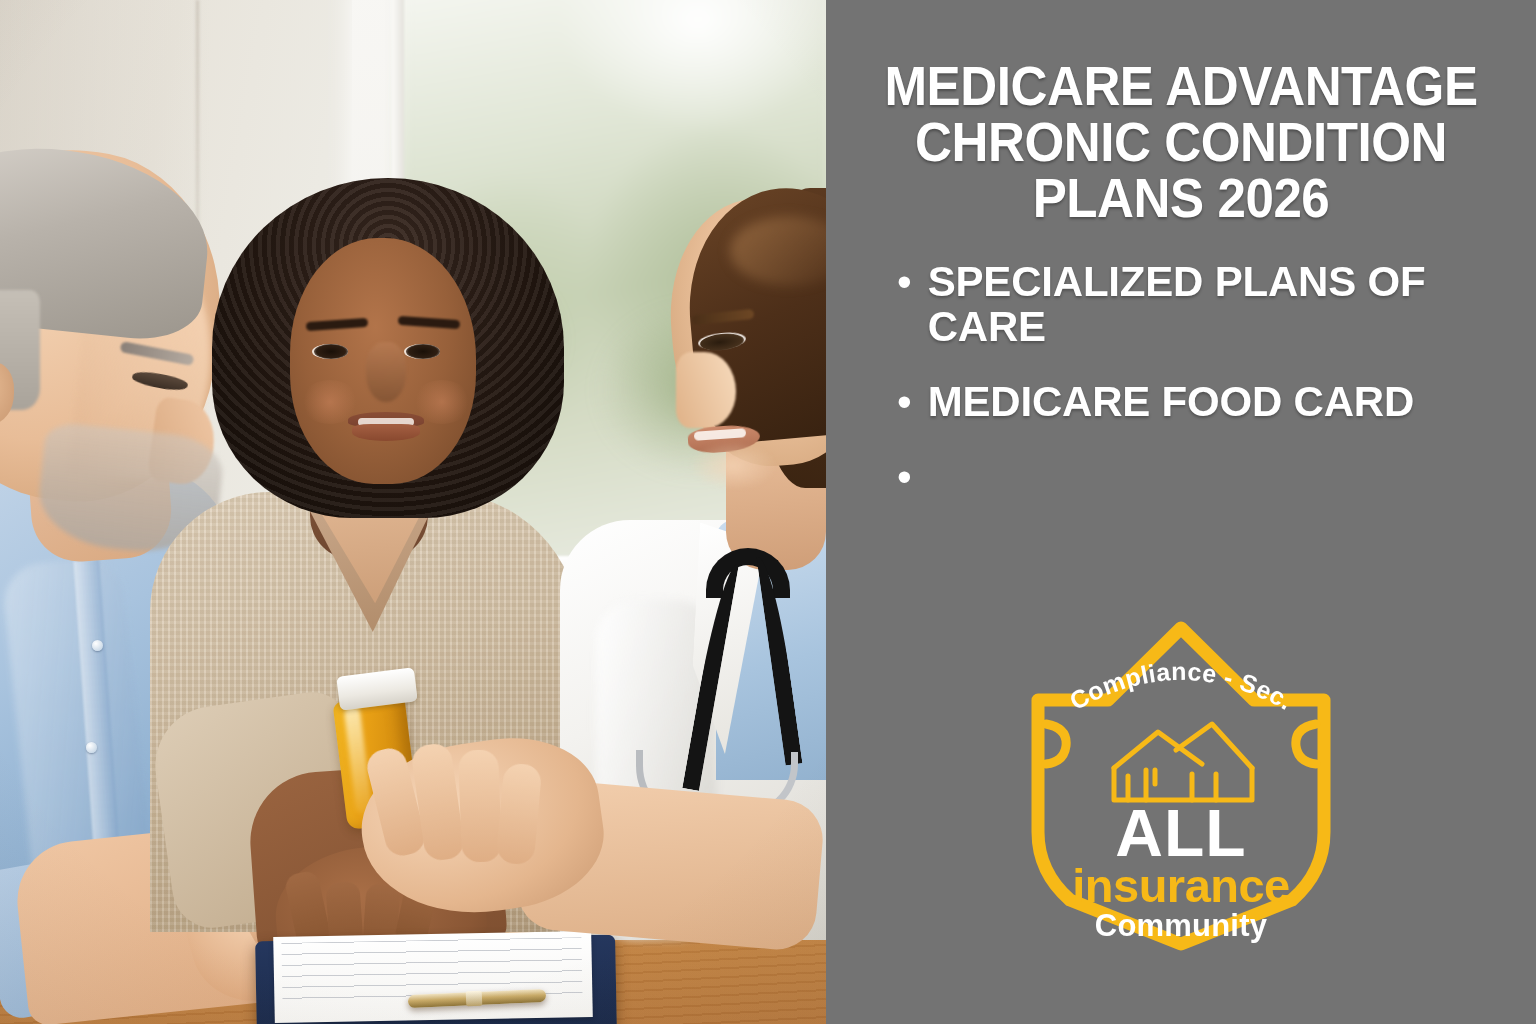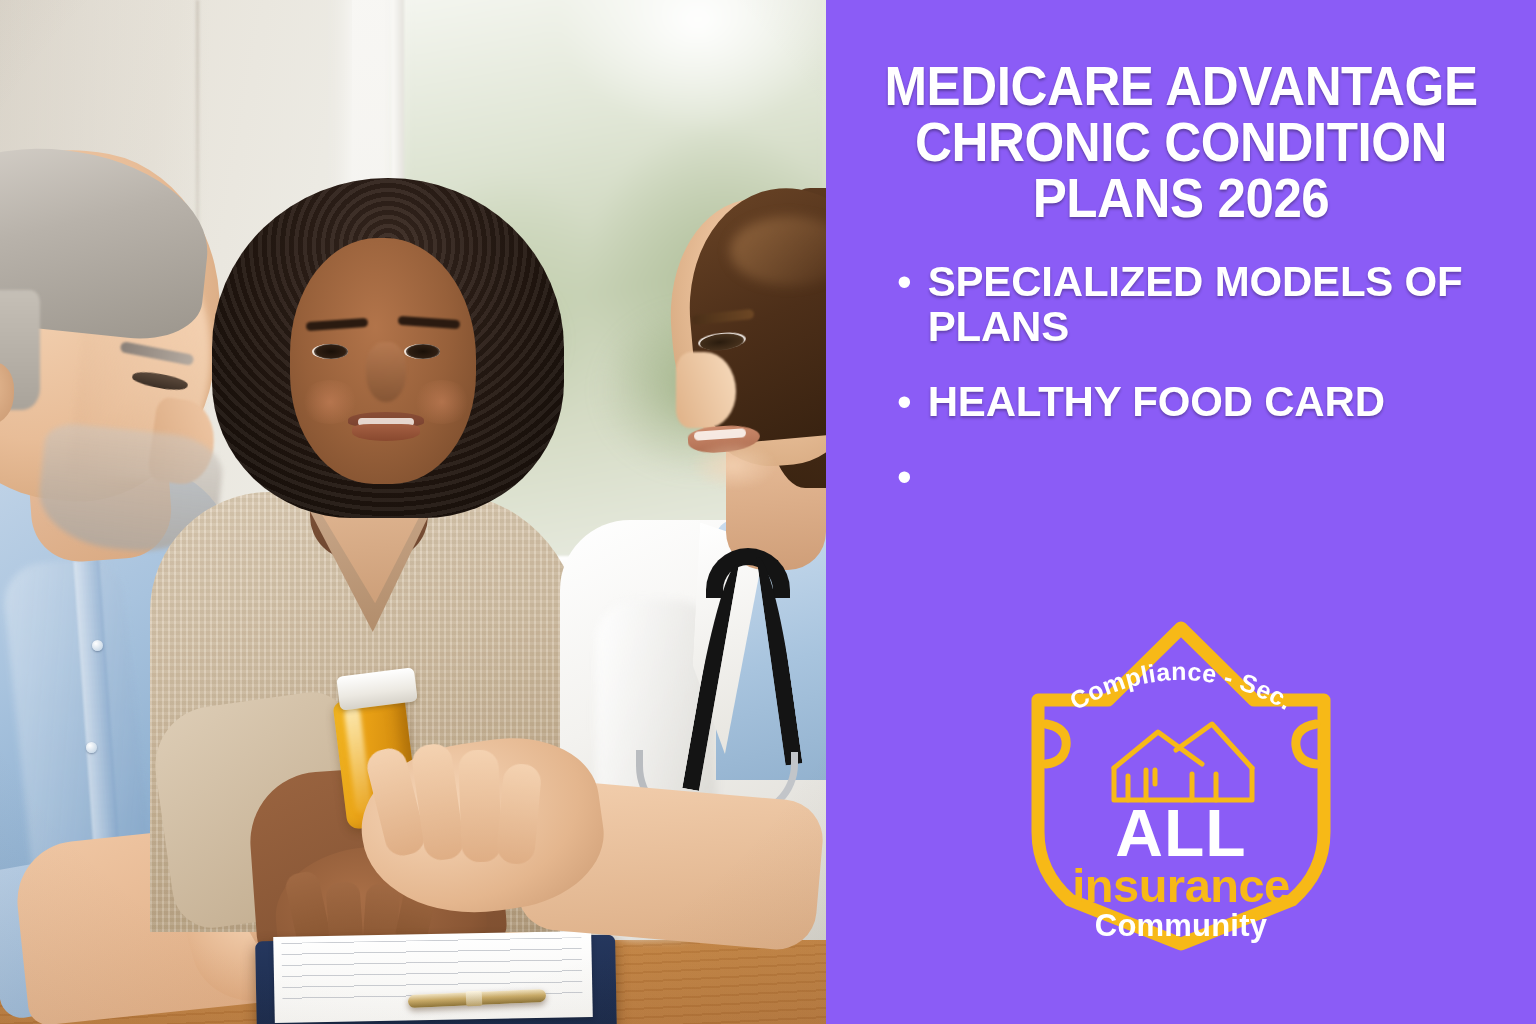--- a/index.html
+++ b/index.html
@@ -445,21 +445,21 @@
   .photo-vig {
     position:absolute; inset:0;
     background:radial-gradient(ellipse 115% 105% at 50% 42%, rgba(255,255,255,0) 52%, rgba(90,70,50,.18) 100%);
     pointer-events:none; z-index:30;
   }
 
   
   #panel {
     position:relative;
     flex:0 0 710px; width:710px; height:1024px;
-    background:#8b5cf6;
+    background:#737373;
     display:flex; flex-direction:column;
     align-items:center;
     padding:58px 24px 22px;
   }
   #title {
     color:#ffffff;
     font-family:"Liberation Sans", sans-serif;
     font-weight:bold;
     font-size:55px;
     line-height:1.02;
@@ -634,26 +634,26 @@
     <div id="title">
       <div>MEDICARE ADVANTAGE</div>
       <div>CHRONIC CONDITION</div>
       <div>PLANS 2026</div>
     </div>
 
     <div id="bullets">
 
       <div class="bullet">
         <span class="bullet-dot">•</span>
-        <span class="bullet-text" style="max-width:540px;">SPECIALIZED MODELS OF PLANS</span>
+        <span class="bullet-text" style="max-width:540px;">SPECIALIZED PLANS OF CARE</span>
       </div>
 
       <div class="bullet" style="margin-bottom:30px;">
         <span class="bullet-dot">•</span>
-        <span class="bullet-text">HEALTHY FOOD CARD</span>
+        <span class="bullet-text">MEDICARE FOOD CARD</span>
       </div>
 
       <div class="bullet">
         <span class="bullet-dot">•</span>
       </div>
 
     </div>
 
     <div id="logo">
       <svg viewBox="0 0 330 356" xmlns="http://www.w3.org/2000/svg">

